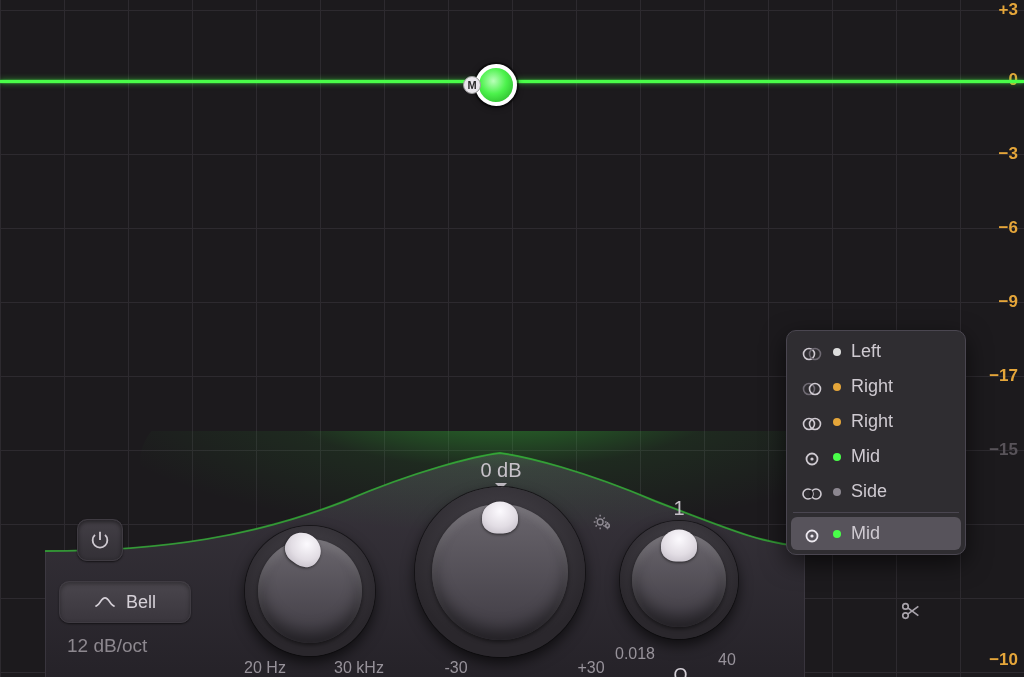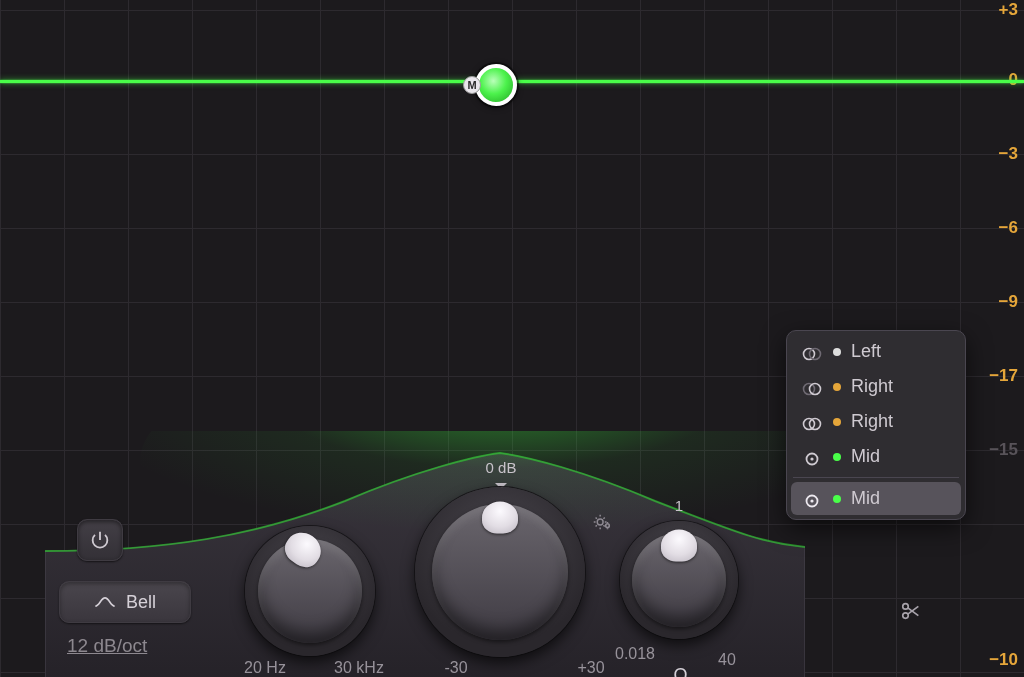--- a/index.html
+++ b/index.html
@@ -41,31 +41,31 @@
   .eq-line::before,.eq-line::after{content:"";position:absolute;left:0;right:0;height:1px;}
   .band-handle{position:absolute;width:34px;height:34px;border-radius:50%;top:64px;left:475px;background:radial-gradient(circle at 42% 38%, #b9ffb9 0%, #4cf24c 45%, #21a621 100%);border:4px solid #fff;box-shadow:0 0 0 2px #0006, 0 1px 6px #000a;display:flex;align-items:center;justify-content:flex-start;}
   .band-handle .m{position:absolute;left:-16px;top:50%;transform:translateY(-50%);width:16px;height:16px;border-radius:50%;background:#e9e6eb;border:1px solid #999;color:#2b2b2b;font-size:11px;font-weight:700;display:flex;align-items:center;justify-content:center;}
   
   .panel-wrap{position:absolute;left:45px;bottom:-14px;width:760px;height:260px;}
   .panel-body{position:absolute;inset:0;}
   .controls{position:absolute;inset:0;}
   
   .power-btn{position:absolute;left:32px;top:88px;width:44px;height:40px;border-radius:10px;background:linear-gradient(#433f46,#333036);border:1px solid var(--panel-border);box-shadow:0 2px 4px #0007 inset,0 1px 2px #0009;display:flex;align-items:center;justify-content:center;color:#cfcad1;}
   .shape-btn{position:absolute;left:14px;top:150px;width:130px;height:40px;border-radius:10px;background:linear-gradient(#4a464d,#3a363d);border:1px solid var(--panel-border);box-shadow:0 2px 4px #0005 inset,0 1px 2px #0008;display:flex;align-items:center;justify-content:center;gap:10px;color:#d6d1d8;font-size:18px;}
-  .slope-text{position:absolute;left:22px;top:204px;font-size:19px;color:#8d888f;text-decoration:underline;}
+  .slope-text{position:absolute;left:22px;top:204px;font-size:19px;color:#8d888f;}
   
   .knob{position:absolute;border-radius:50%;}
   .knob .rim{position:absolute;inset:0;border-radius:50%;background:radial-gradient(circle at 50% 35%,#4a474e,#2a272c 70%);box-shadow:0 6px 14px #000a,0 0 0 1px #1b191d;}
   .knob .face{position:absolute;inset:10%;border-radius:50%;background:linear-gradient(#6a666d,#3f3b43);box-shadow:inset 0 6px 10px #ffffff22, inset 0 -10px 16px #00000077,0 2px 4px #0008;}
   .knob .ind{position:absolute;left:50%;top:11%;width:0;height:0;transform-origin:50% 190%;}
   .knob .ind::after{content:"";position:absolute;left:-18px;top:-4px;width:36px;height:32px;border-radius:60% 60% 50% 50%;background:radial-gradient(circle at 50% 30%, #fcfafe 0%, #e2dde4 55%, #bcb6c0 100%);box-shadow:0 1px 3px #0009;transform:translateY(-0.5px);}
   .knob .ind .tick{position:absolute;left:-1px;top:6px;width:2px;height:14px;background:#2d2a30;border-radius:1px;}
   .knob-label{position:absolute;color:#d5d0d7;font-size:18px;letter-spacing:1px;transform:translateX(-50%);}
   .scale-label{position:absolute;color:#97929a;font-size:16px;transform:translateX(-50%);white-space:nowrap;}
-  .center-readout{position:absolute;color:#c8c3ca;font-size:15px;transform:translateX(-50%);text-align:center;}
+  .center-readout{position:absolute;color:#c8c3ca;font-size:20px;transform:translateX(-50%);text-align:center;}
   .center-caret{position:absolute;transform:translateX(-50%);color:#c8c3ca;}
   
   .knob.freq{left:200px;top:95px;width:130px;height:130px;}
   .knob.freq .ind{transform:rotate(35deg);}
   
   .knob.gain{left:370px;top:56px;width:170px;height:170px;}
   .knob.gain .ind{transform:rotate(0deg);}
   
   .knob.q{left:575px;top:90px;width:118px;height:118px;}
   .knob.q .ind{transform:rotate(0deg);}
@@ -252,20 +252,31 @@
     <div class="menu-item">
       <span class="ic">
         <svg viewBox="0 0 22 14" width="22" height="14">
             <circle cx="11" cy="7" r="5.5" fill="none" stroke="#cfcad1" stroke-width="1.8"></circle>
             <circle cx="11" cy="7" r="1.6" fill="#cfcad1"></circle>
           </svg>
       </span>
       <span class="dot green"></span>
       <span>Mid</span>
     </div>
+    <div class="menu-item">
+      <span class="ic">
+        <svg viewBox="0 0 22 14" width="22" height="14">
+          <circle cx="7" cy="7" r="5" fill="none" stroke="#cfcad1" stroke-width="1.6"></circle>
+          <circle cx="15" cy="7" r="5" fill="none" stroke="#cfcad1" stroke-width="1.6"></circle>
+          <path d="M9 3.5a5 5 0 0 1 0 7" fill="none" stroke="#1f1d21" stroke-width="3"></path>
+        </svg>
+      </span>
+      <span class="dot gray"></span>
+      <span>Side</span>
+    </div>
     <div class="sep"></div>
     <div class="menu-item selected">
       <span class="ic">
         <svg viewBox="0 0 22 14" width="22" height="14">
             <circle cx="11" cy="7" r="5.5" fill="none" stroke="#ece8ef" stroke-width="1.8"></circle>
             <circle cx="11" cy="7" r="1.6" fill="#ece8ef"></circle>
           </svg>
       </span>
       <span class="dot green"></span>
       <span>Mid</span>

